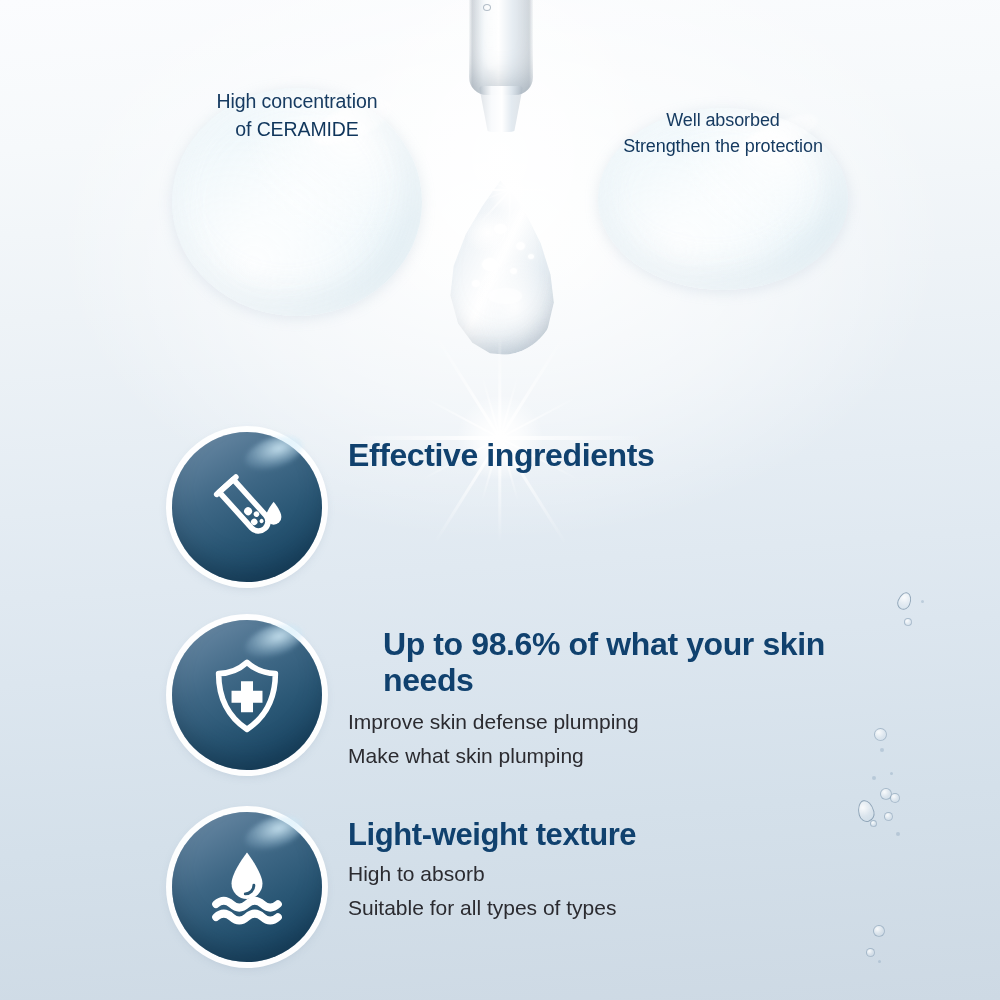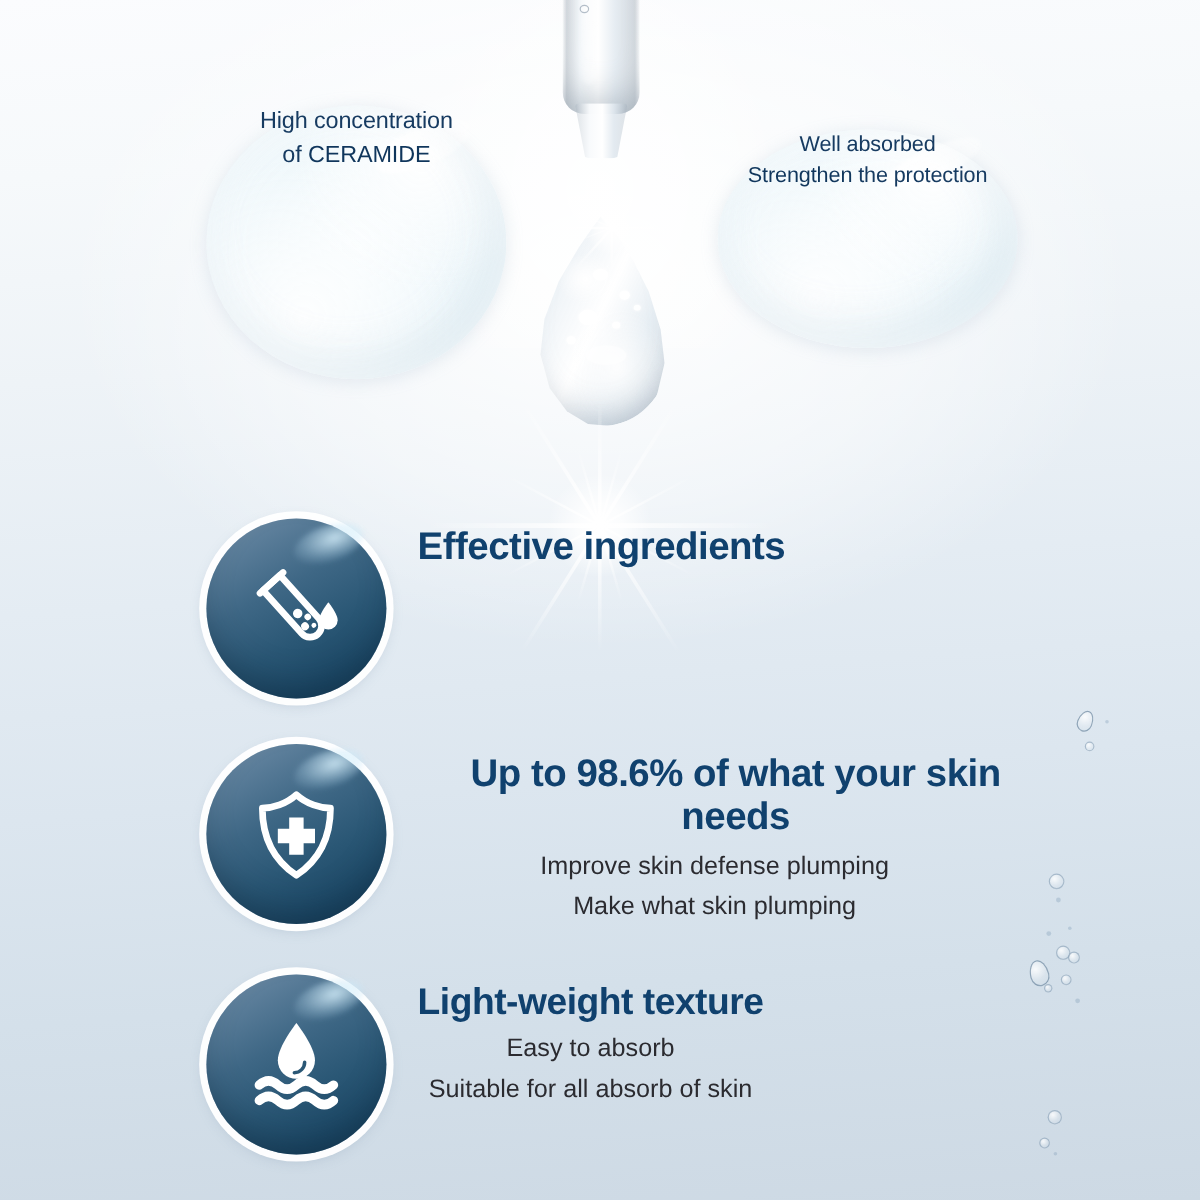--- a/index.html
+++ b/index.html
@@ -149,21 +149,21 @@
     display:flex; align-items:center; justify-content:center;
   }
   .icon-circle::after {
     content:""; position:absolute; right:12%; top:4%;
     width:40%; height:20%; border-radius:50%;
     background:radial-gradient(ellipse at 60% 40%, rgba(214,240,252,0.85) 0%, rgba(190,225,245,0.25) 55%, rgba(255,255,255,0) 80%);
     transform:rotate(-18deg); filter:blur(2px);
   }
   .icon-circle svg { position:relative; z-index:2; display:block; }
 
-  .feature-text { padding-left:26px; padding-top:6px;text-align:center; }
+  .feature-text { padding-left:26px; padding-top:6px; }
   .feature-title {
     color:#10416e; font-weight:bold; letter-spacing:-0.4px;
   }
   .feature-lines { color:#2b2b30; }
   .feature-lines div { white-space:nowrap; }
 
   
   .microbubble {
     position:absolute; border-radius:50%;
     border:1px solid rgba(118,145,170,0.52);
@@ -285,22 +285,22 @@
       <svg width="86" height="86" viewBox="0 0 100 100" aria-hidden="true">
         <path d="M50 10 C50 10 32 33 32 46 A18 18 0 0 0 68 46 C68 33 50 10 50 10 Z" fill="#ffffff"></path>
         <path d="M58 48 A10 10 0 0 1 48 58" fill="none" stroke="#2a5775" stroke-width="3.4" stroke-linecap="round"></path>
         <path d="M14 70 q9 -8 18 0 t18 0 t18 0 t18 0" fill="none" stroke="#ffffff" stroke-width="9" stroke-linecap="round"></path>
         <path d="M14 85 q9 -8 18 0 t18 0 t18 0 t18 0" fill="none" stroke="#ffffff" stroke-width="9" stroke-linecap="round"></path>
       </svg>
     </div>
     <div class="feature-text">
       <div class="feature-title" style="font-size:31px; line-height:1.12;">Light-weight texture</div>
       <div class="feature-lines" style="font-size:21px; line-height:1.62; margin-top:4px;">
-        <div>Easy to absorb</div>
-        <div>Suitable for all absorb of skin</div>
+        <div>High to absorb</div>
+        <div>Suitable for all types of types</div>
       </div>
     </div>
   </div>
 
   <div class="microbubble oval" style="left:898px; top:592px; width:13px; height:18px; transform:rotate(22deg);"></div>
   <div class="microbubble" style="left:904px; top:618px; width:8px;  height:8px;"></div>
   <div class="microdot" style="left:921px; top:600px; width:3px; height:3px;"></div>
 
   <div class="microbubble" style="left:874px; top:728px; width:13px; height:13px;"></div>
   <div class="microdot" style="left:880px; top:748px; width:4px; height:4px;"></div>

